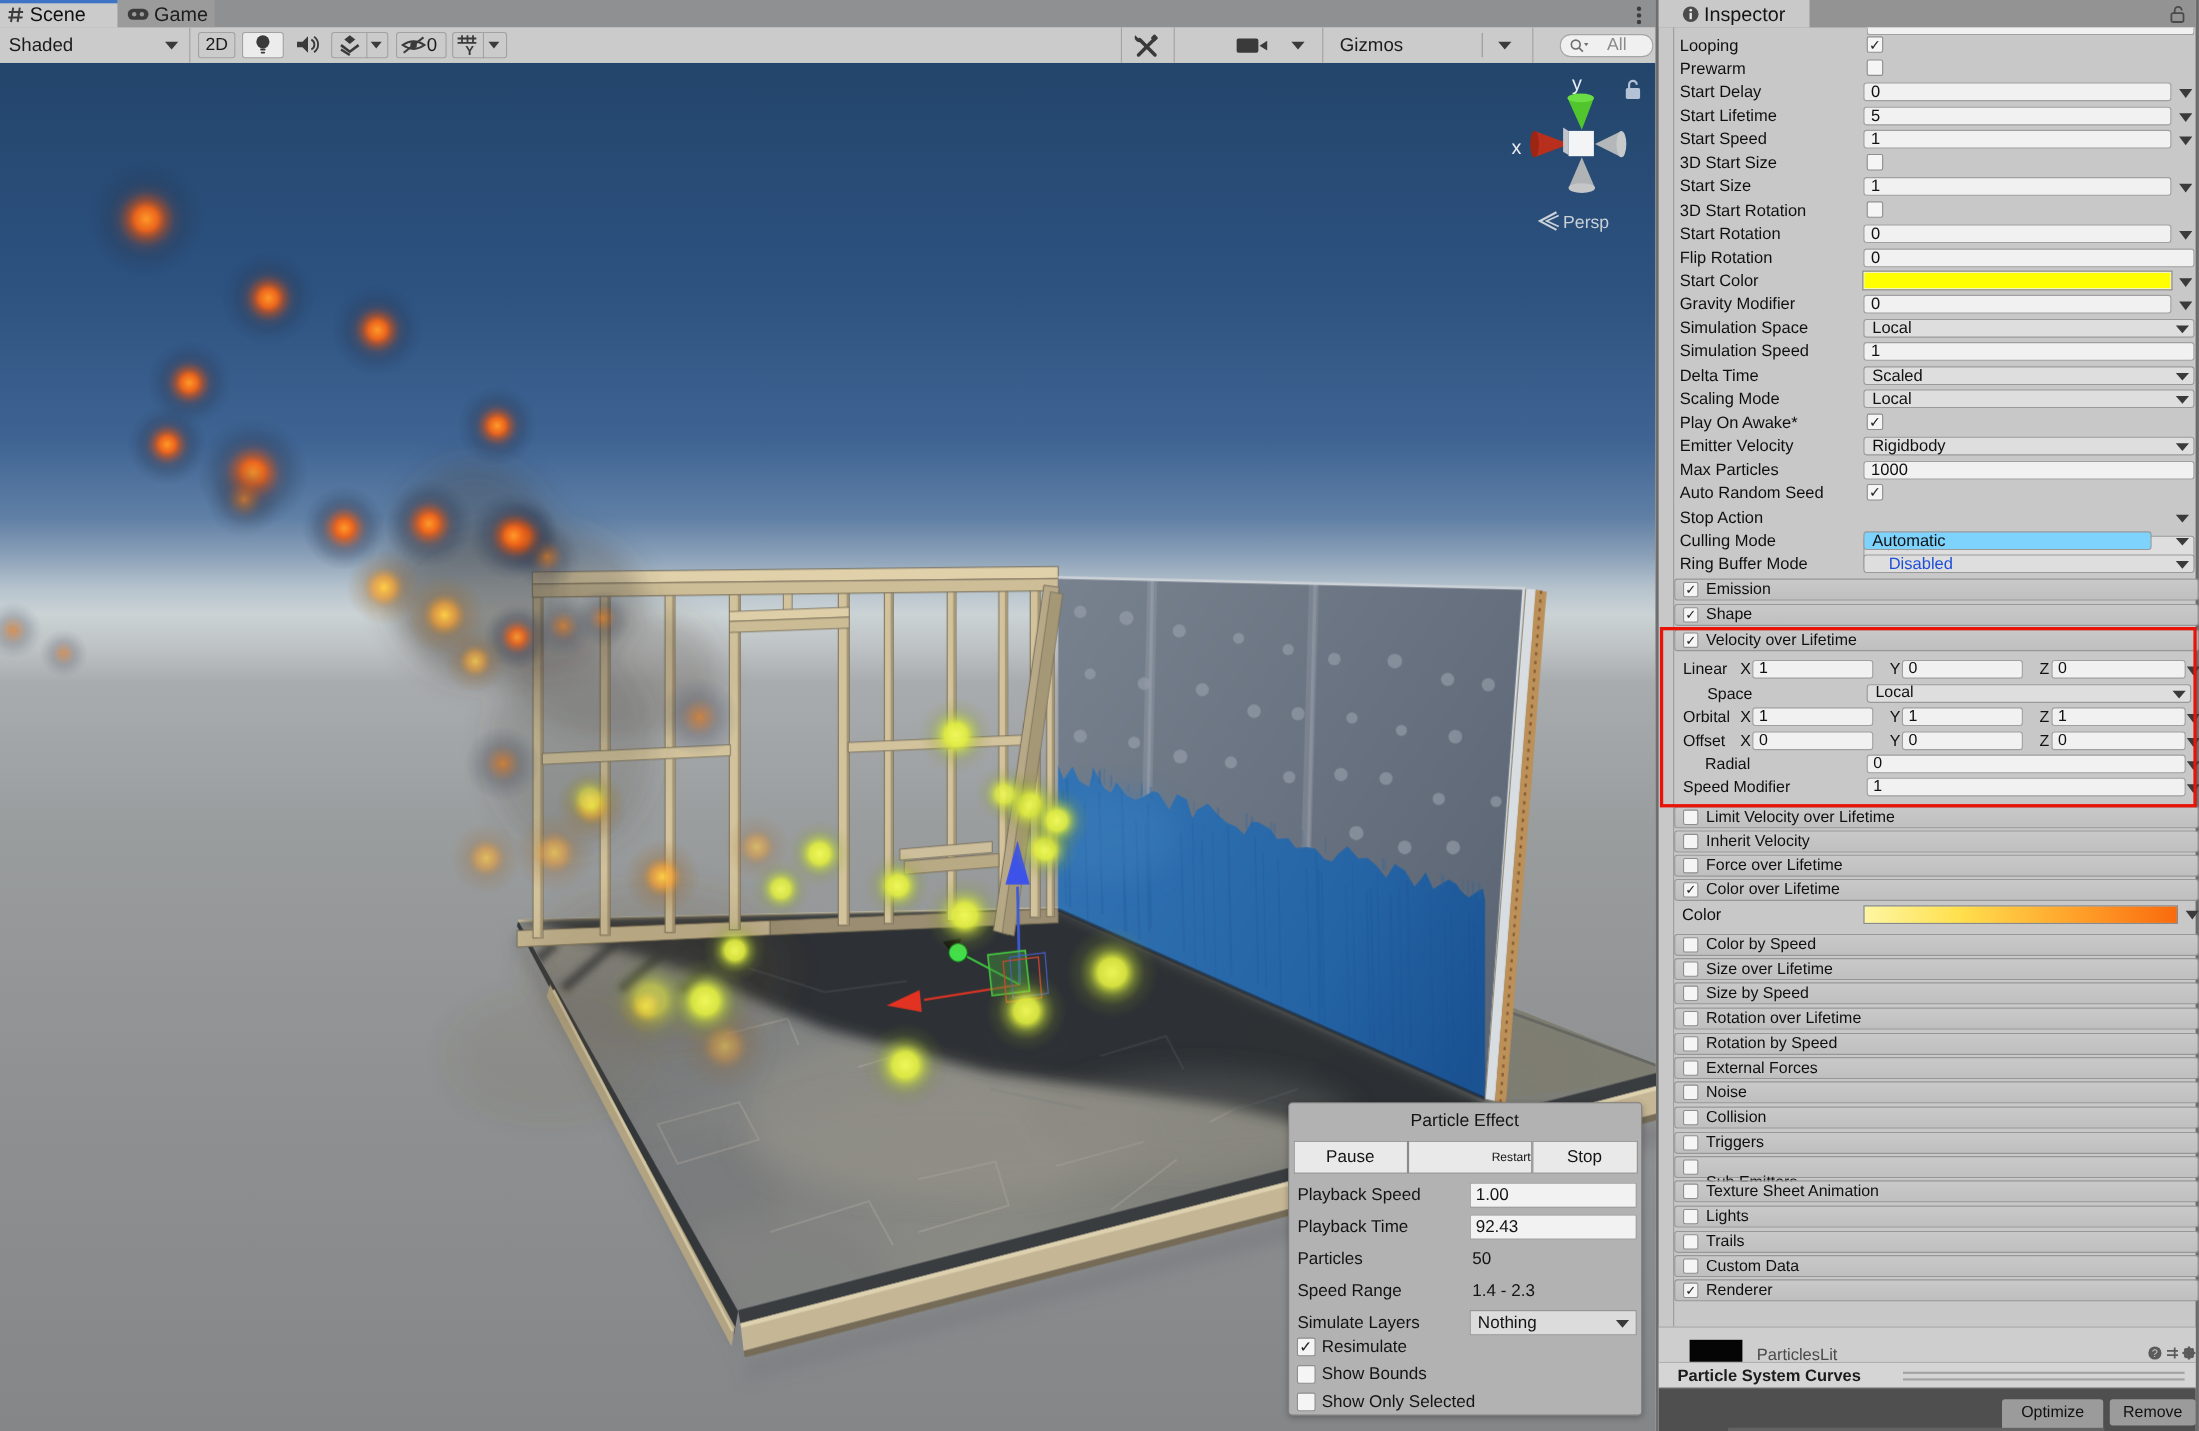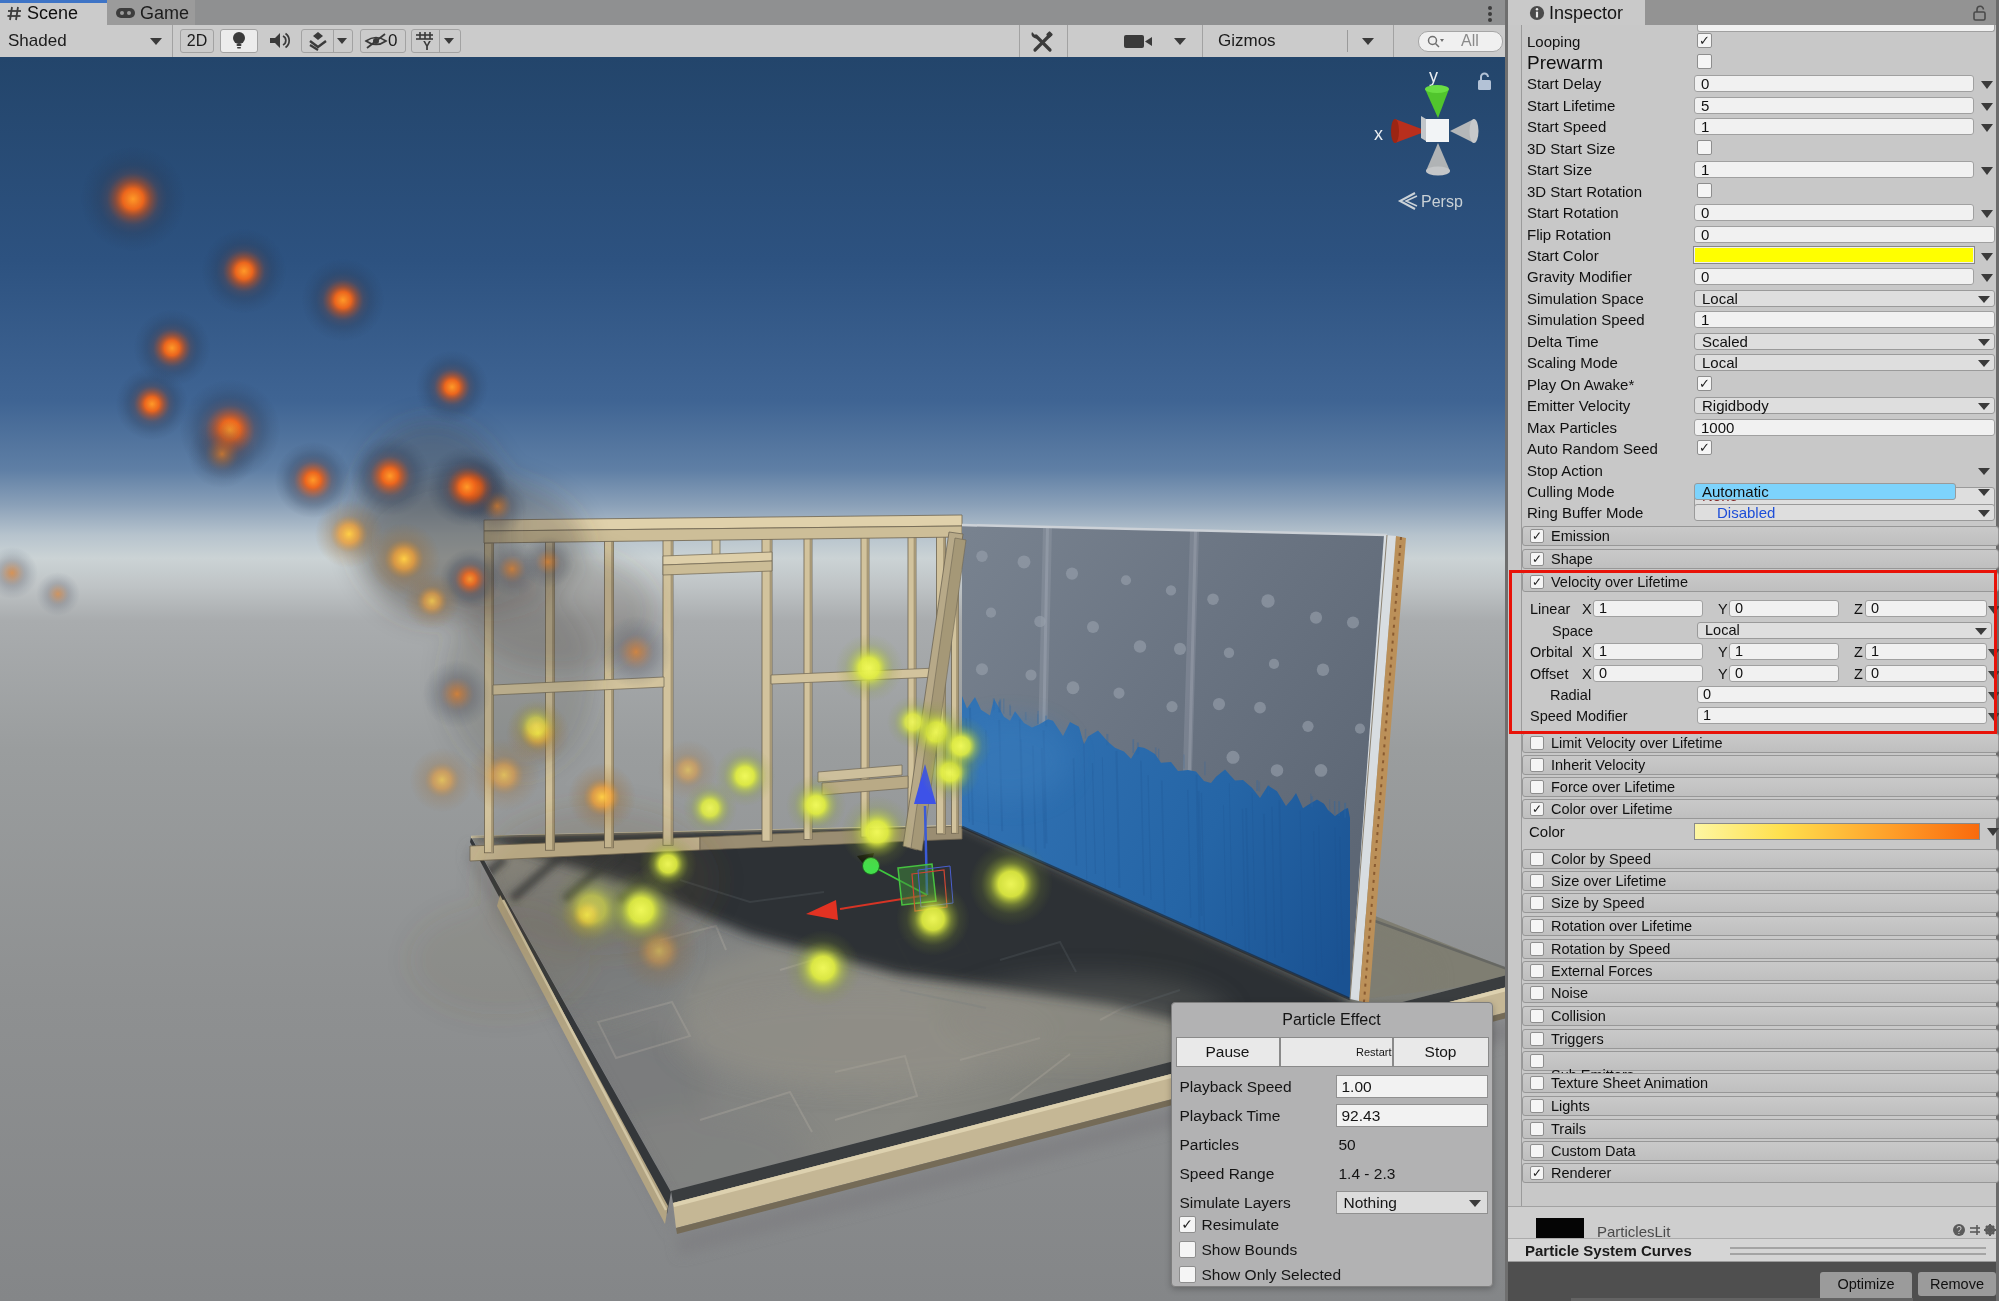--- a/index.html
+++ b/index.html
@@ -520,21 +520,21 @@
       </svg>
       <div style="position:absolute;left:41px;top:1px;height:24px;line-height:24px;font-size:18px;color:#141414">Inspector</div>
       <svg style="position:absolute;left:464px;top:4px" width="16" height="17">
         <rect x="2" y="8" width="11" height="8" rx="1.5" fill="none" stroke="#4a4a4a" stroke-width="1.6"></rect>
         <path d="M5,8 v-2.5 a3.2,3.2 0 0 1 6.4,0" fill="none" stroke="#4a4a4a" stroke-width="1.6"></path>
       </svg>
       <div style="position:absolute;left:13px;top:25px;width:1px;height:1181px;background:#9b9b9b"></div>
       <div style="position:absolute;left:189px;top:25px;width:298px;height:7px;background:#f1f1f1;border:1px solid #a0a0a0;border-top:none;border-radius:0 0 3px 3px;box-sizing:border-box"></div>
       <div style="position:absolute;left:19px;top:30.5px;height:21px;line-height:21px;font-size:15px;color:#101010">Looping</div>
       <div style="position:absolute;left:189px;top:32.5px;width:15px;height:15px;background:#f5f5f5;border:1px solid #8e8e8e;border-radius:2px;box-sizing:border-box;text-align:center;line-height:13px;font-size:13px;color:#222">✓</div>
-      <div style="position:absolute;left:19px;top:52.0px;height:21px;line-height:21px;font-size:19px;color:#101010">Prewarm</div>
+      <div style="position:absolute;left:19px;top:52.0px;height:21px;line-height:21px;font-size:15px;color:#101010">Prewarm</div>
       <div style="position:absolute;left:189px;top:54.0px;width:15px;height:15px;background:#f5f5f5;border:1px solid #8e8e8e;border-radius:2px;box-sizing:border-box;text-align:center;line-height:13px;font-size:13px;color:#222"></div>
       <div style="position:absolute;left:19px;top:73.4px;height:21px;line-height:21px;font-size:15px;color:#101010">Start Delay</div>
       <div style="position:absolute;left:186px;top:75.4px;width:280px;height:17px;background:#f1f1f1;border:1px solid #a0a0a0;border-radius:3px;box-sizing:border-box;line-height:15px;font-size:15px;color:#101010;padding-left:6px">0</div>
       <span style="position:absolute;left:473px;top:81.4px;width:0;height:0;border-left:6.5px solid transparent;border-right:6.5px solid transparent;border-top:8px solid #3a3a3a"></span>
       <div style="position:absolute;left:19px;top:94.9px;height:21px;line-height:21px;font-size:15px;color:#101010">Start Lifetime</div>
       <div style="position:absolute;left:186px;top:96.9px;width:280px;height:17px;background:#f1f1f1;border:1px solid #a0a0a0;border-radius:3px;box-sizing:border-box;line-height:15px;font-size:15px;color:#101010;padding-left:6px">5</div>
       <span style="position:absolute;left:473px;top:102.85px;width:0;height:0;border-left:6.5px solid transparent;border-right:6.5px solid transparent;border-top:8px solid #3a3a3a"></span>
       <div style="position:absolute;left:19px;top:116.3px;height:21px;line-height:21px;font-size:15px;color:#101010">Start Speed</div>
       <div style="position:absolute;left:186px;top:118.3px;width:280px;height:17px;background:#f1f1f1;border:1px solid #a0a0a0;border-radius:3px;box-sizing:border-box;line-height:15px;font-size:15px;color:#101010;padding-left:6px">1</div>
       <span style="position:absolute;left:473px;top:124.3px;width:0;height:0;border-left:6.5px solid transparent;border-right:6.5px solid transparent;border-top:8px solid #3a3a3a"></span>

